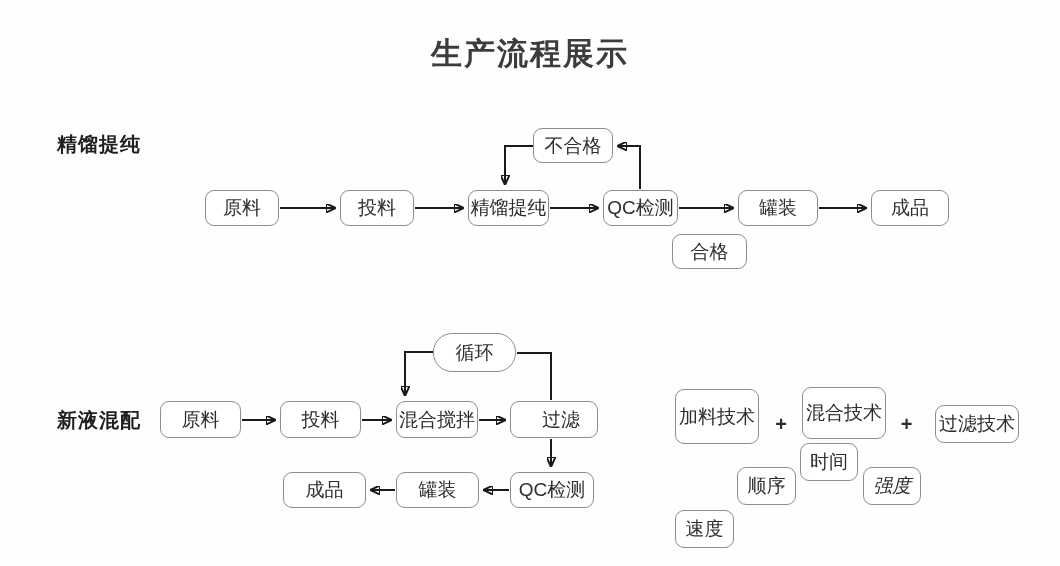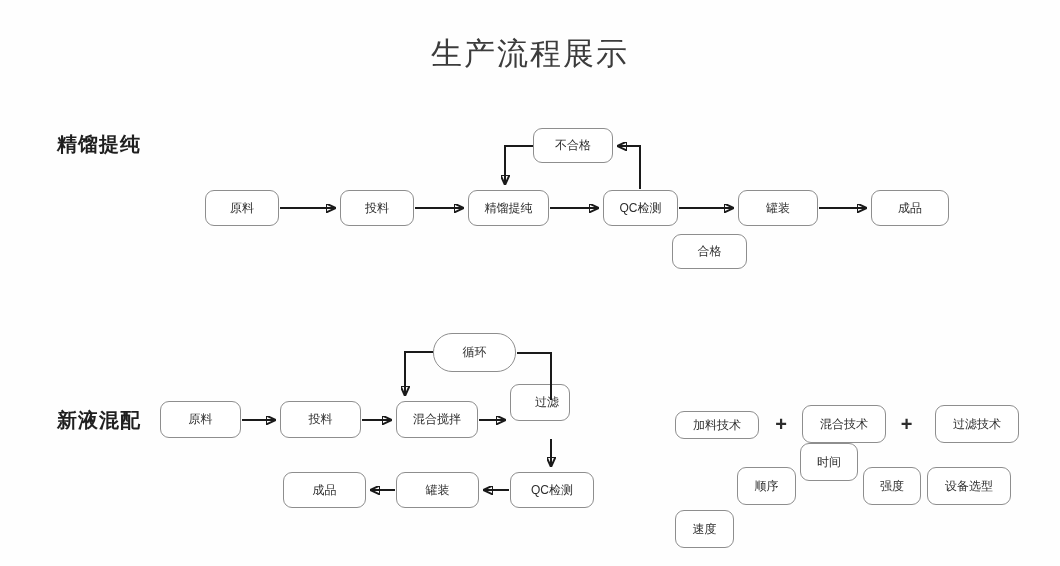--- a/index.html
+++ b/index.html
@@ -15,42 +15,42 @@
     background: #fefefe;
     overflow: hidden;
   }
   .title {
     position: absolute;
     top: 33px;
     left: 0;
     width: 100%;
     text-align: center;
     font-size: 31px;
-    font-weight: normal;
+    font-weight: bold;
     color: #3c3c3c;
     letter-spacing: 2px;
   }
   .section-label {
     position: absolute;
     font-size: 20px;
     font-weight: bold;
     color: #1f1f1f;
     letter-spacing: 1px;
   }
   .node {
     position: absolute;
     box-sizing: border-box;
     height: 36px;
     background: #ffffff;
     border: 1.5px solid #8e8e8e;
     border-radius: 9px;
     display: flex;
     align-items: center;
     justify-content: center;
-    font-size: 12px;
+    font-size: 19px;
     color: #2d2d2d;
     white-space: nowrap;
   }
   .plus {
     position: absolute;
     height: 38px;
     display: flex;
     align-items: center;
     justify-content: center;
     font-size: 20px;
@@ -85,37 +85,36 @@
   <div class="node" style="left:738px; top:190px; width:80px;">罐装</div>
   <div class="node" style="left:871px; top:190px; width:78px;">成品</div>
   <div class="node" style="left:533px; top:128px; width:80px; height:35px;">不合格</div>
   <div class="node" style="left:672px; top:234px; width:75px; height:35px;">合格</div>
 
   <div class="section-label" style="left:57px; top:407px;">新液混配</div>
 
   <div class="node" style="left:160px; top:401px; width:81px; height:37px;">原料</div>
   <div class="node" style="left:280px; top:401px; width:81px; height:37px;">投料</div>
   <div class="node" style="left:396px; top:401px; width:82px; height:37px;font-family:Liberation Serif, serif;">混合搅拌</div>
-  <div class="node" style="left:510px; top:384px; width:60px; height:37px;padding-left:14px;">过滤</div>
+  <div class="node" style="left:510px; top:401px; width:88px; height:37px;padding-left:14px;">过滤</div>
   <div class="node" style="left:433px; top:333px; width:83px; height:39px;border-radius:19px;">循环</div>
   <div class="node" style="left:283px; top:472px; width:83px;">成品</div>
   <div class="node" style="left:396px; top:472px; width:83px;">罐装</div>
   <div class="node" style="left:510px; top:472px; width:84px;">QC检测</div>
 
-  <div class="node" style="left:675px; top:411px; width:84px; height:28px;">加料技术</div>
+  <div class="node" style="left:675px; top:389px; width:84px; height:55px;">加料技术</div>
   <div class="plus" style="left:760px; top:405px; width:42px;">+</div>
-  <div class="node" style="left:802px; top:405px; width:84px; height:38px;">混合技术</div>
+  <div class="node" style="left:802px; top:387px; width:84px; height:52px;">混合技术</div>
   <div class="plus" style="left:886px; top:405px; width:41px;">+</div>
   <div class="node" style="left:927px; top:405px; width:84px; height:38px;margin-left:8px;">过滤技术</div>
 
   <div class="node" style="left:675px; top:467px; width:59px; height:38px;margin-top:43px;">速度</div>
   <div class="node" style="left:737px; top:467px; width:59px; height:38px;">顺序</div>
   <div class="node" style="left:800px; top:443px; width:58px; height:38px;text-align:center;">时间</div>
-  <div class="node" style="left:863px; top:467px; width:58px; height:38px;">强度</div>
-  <div class="node" style="left:927px; top:467px; width:84px; height:38px;">设备选型</div>
+  <div class="node" style="left:863px; top:467px; width:58px; height:38px;font-style:italic;">强度</div>
 
   <svg class="arrows" width="1060" height="566" viewBox="0 0 1060 566">
     <defs>
       <marker id="ah" markerWidth="10" markerHeight="9" refX="8" refY="4.5" orient="auto" markerUnits="userSpaceOnUse">
         <path d="M0,0 L10,4.5 L0,9 z" fill="#1a1a1a" stroke="none"></path>
       </marker>
     </defs>
 
     <path d="M280,208 L334,208" marker-end="url(#ah)"></path>
     <path d="M415,208 L462,208" marker-end="url(#ah)"></path>

